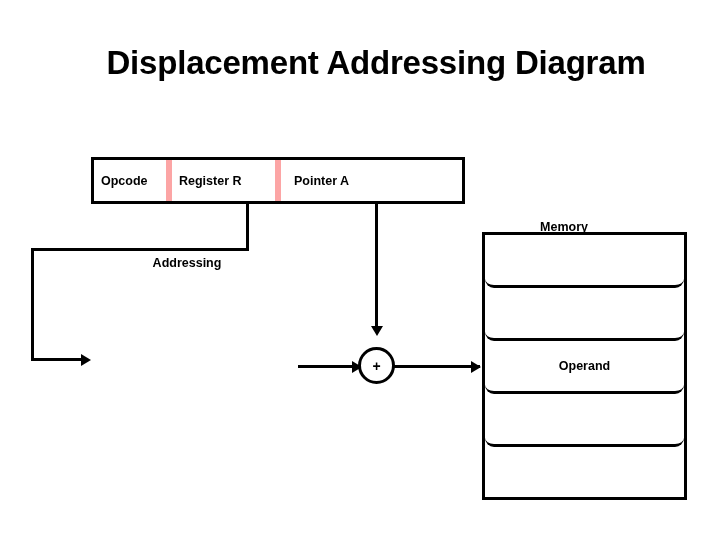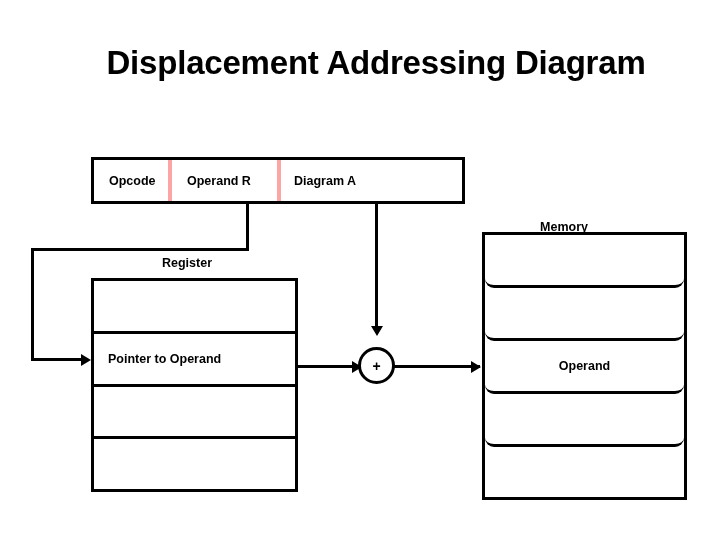--- a/index.html
+++ b/index.html
@@ -53,22 +53,22 @@
     display: flex;
     flex-direction: row;
     width: 100%;
     height: 100%;
   }
   .instr-cell {
     box-sizing: border-box;
     height: 100%;
     display: flex;
     align-items: center;
-    border-right: 4px solid #fca5a5;
-    padding-left: 15px;
+    border-right: 6px solid #fca5a5;
+    padding-left: 7px;
     font-size: 12.5px;
     font-weight: 700;
     color: #000000;
     white-space: nowrap;
   }
   .instr-cell:last-child {
     border-right: none;
   }
 
   
@@ -142,47 +142,39 @@
 <body>
 
 <div id="stage">
 
   <div class="title">Displacement Addressing Diagram</div>
 
 
   <div class="box" style="left:91px; top:157px; width:374px; height:47px;">
     <div class="instr-row">
       <div class="instr-cell" style="width:78px;">Opcode</div>
-      <div class="instr-cell" style="width:109px;">Operand R</div>
-      <div class="instr-cell" style="flex:1 1 auto; padding-left:13px;">Diagram A</div>
+      <div class="instr-cell" style="width:109px;">Register R</div>
+      <div class="instr-cell" style="flex:1 1 auto; padding-left:13px;">Pointer A</div>
     </div>
   </div>
 
   <div class="caption" style="left:504px; top:196px; width:120px;margin-top:24px;">Memory</div>
 
-  <div class="caption" style="left:127px; top:256px; width:120px;">Register</div>
+  <div class="caption" style="left:127px; top:256px; width:120px;">Addressing</div>
 
   <div class="box" style="left:482px; top:232px; width:205px; height:268px;">
     <div class="stack">
       <div class="stack-cell cell-center"></div>
       <div class="stack-cell cell-center"></div>
       <div class="stack-cell cell-center">Operand</div>
       <div class="stack-cell cell-center"></div>
       <div class="stack-cell cell-center"></div>
     </div>
   </div>
 
-  <div class="box" style="left:91px; top:278px; width:207px; height:214px;">
-    <div class="stack">
-      <div class="stack-cell cell-left"></div>
-      <div class="stack-cell cell-left">Pointer to Operand</div>
-      <div class="stack-cell cell-left"></div>
-      <div class="stack-cell cell-left"></div>
-    </div>
-  </div>
 
   <div class="vline" style="left:246px; top:204px; height:47px;"></div>
 
   <div class="hline" style="left:31px; top:248px; width:218px;"></div>
 
   <div class="vline" style="left:31px; top:248px; height:113px;"></div>
 
   <div class="hline" style="left:31px; top:358px; width:52px;"></div>
   <div class="arrow-right" style="left:81px; top:353.5px;"></div>
 

